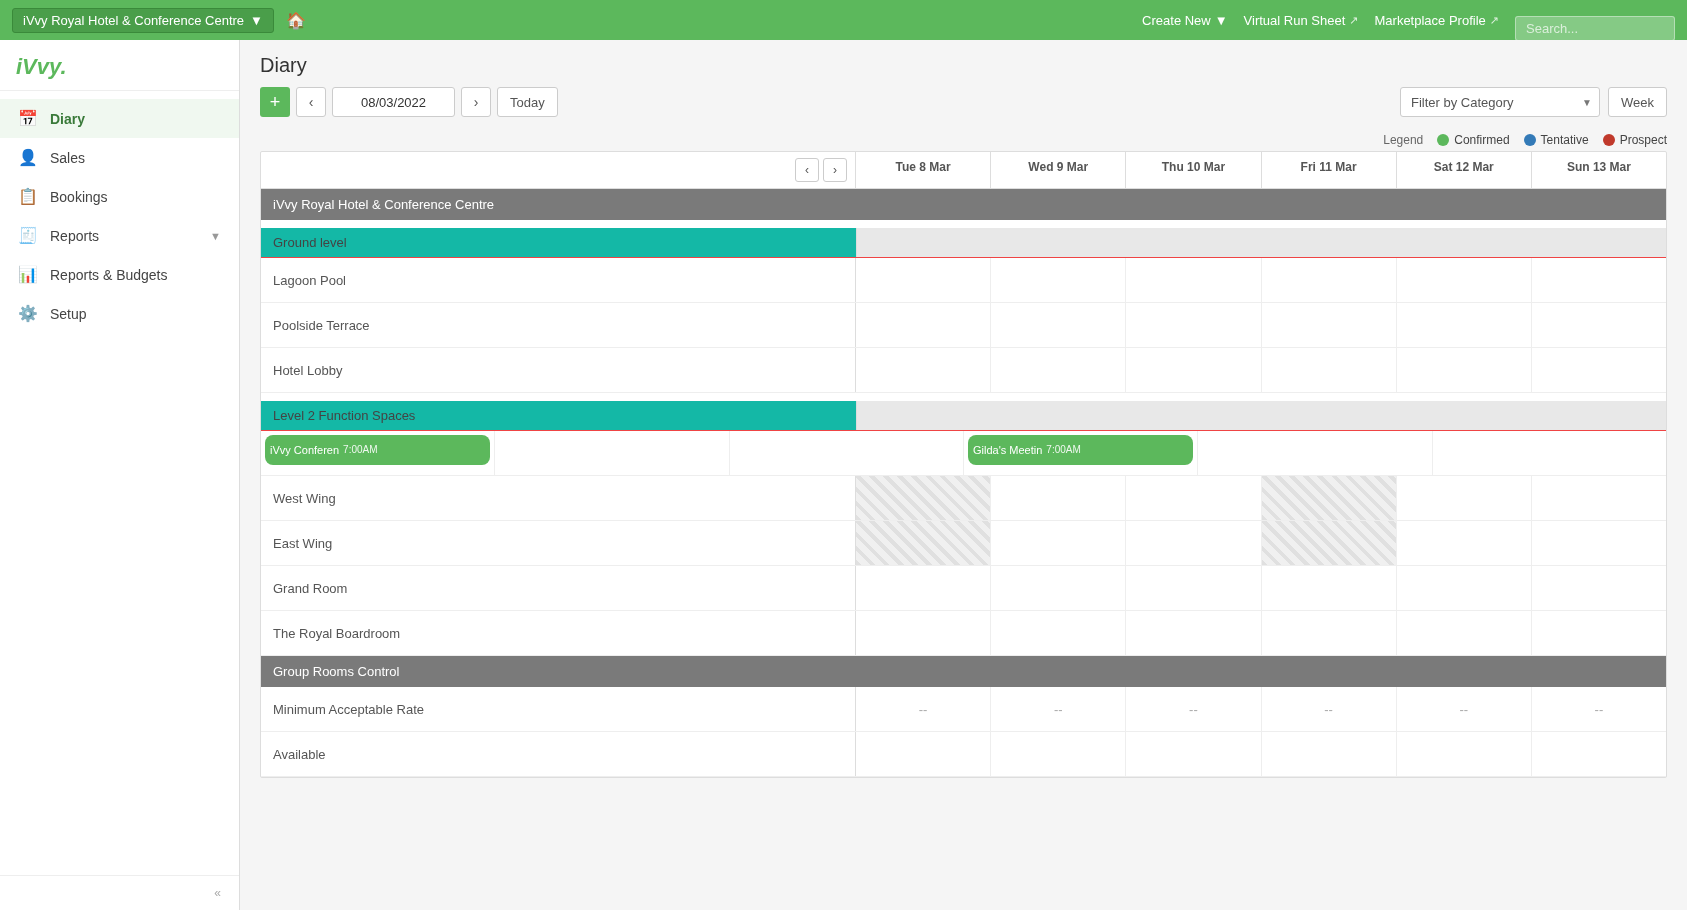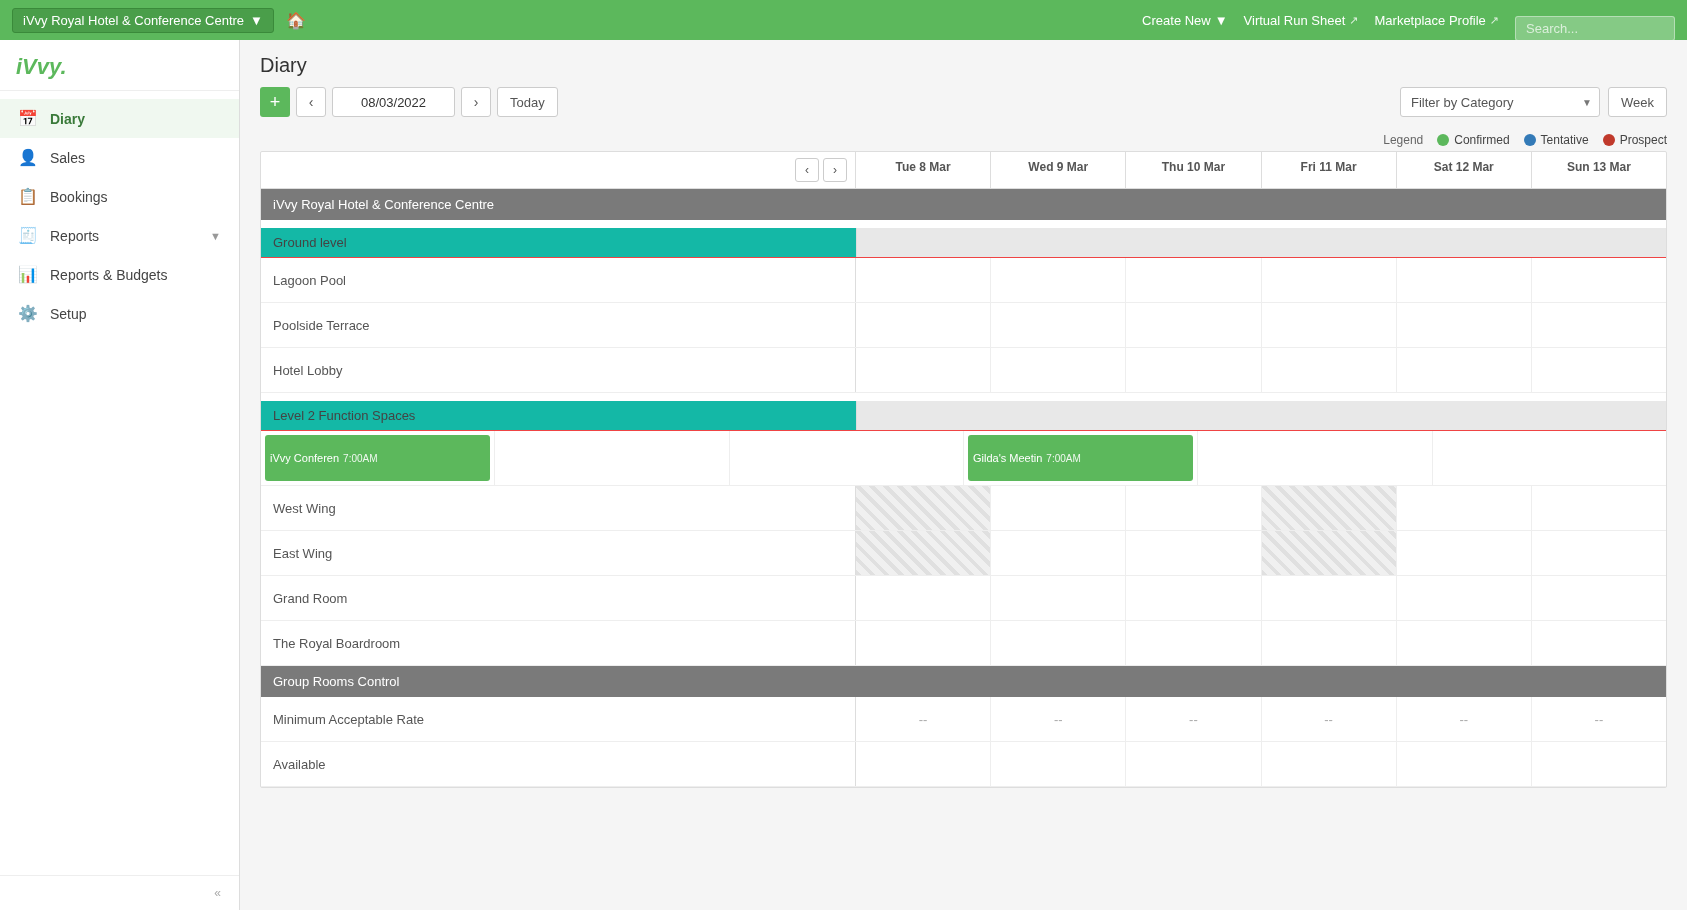--- a/index.html
+++ b/index.html
@@ -376,26 +376,26 @@
         #e0e0e0 0px,
         #e0e0e0 4px,
         #f0f0f0 4px,
         #f0f0f0 10px
       );
     }
 
     
     .event-chip {
       display: flex;
-      align-items: flex-end;
+      align-items: flex-start;
       gap: 4px;
       background: #5cb85c;
       color: white;
-      border-radius: 3px;
-      padding: 17px 5px;
+      border-radius: 8px;
+      padding: 9px 5px;
       font-size: 11px;
       cursor: pointer;
       white-space: nowrap;
       overflow: hidden;
       max-width: 100%;
     }
     .event-chip .event-name {
       overflow: hidden;
       text-overflow: ellipsis;
       max-width: 90px;

